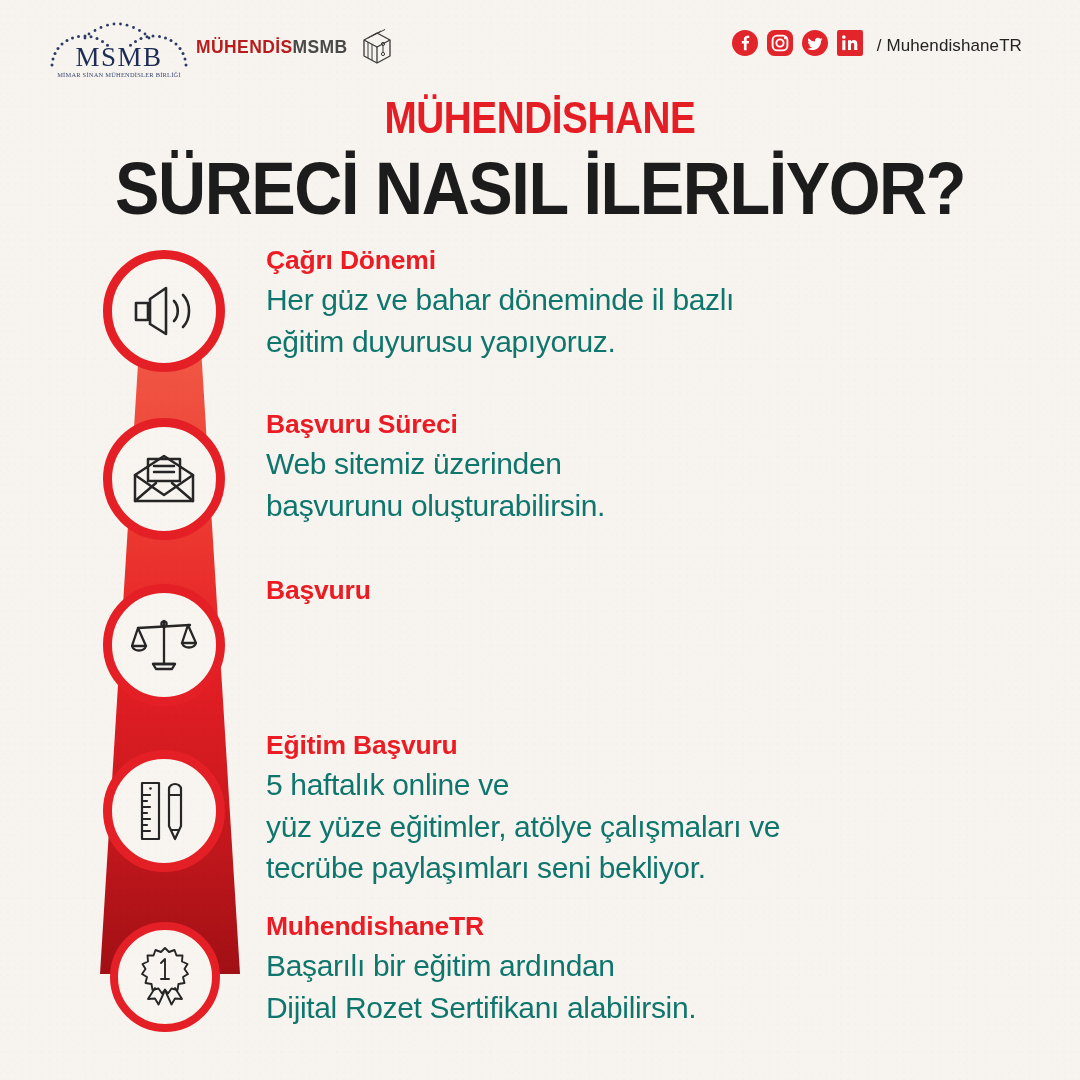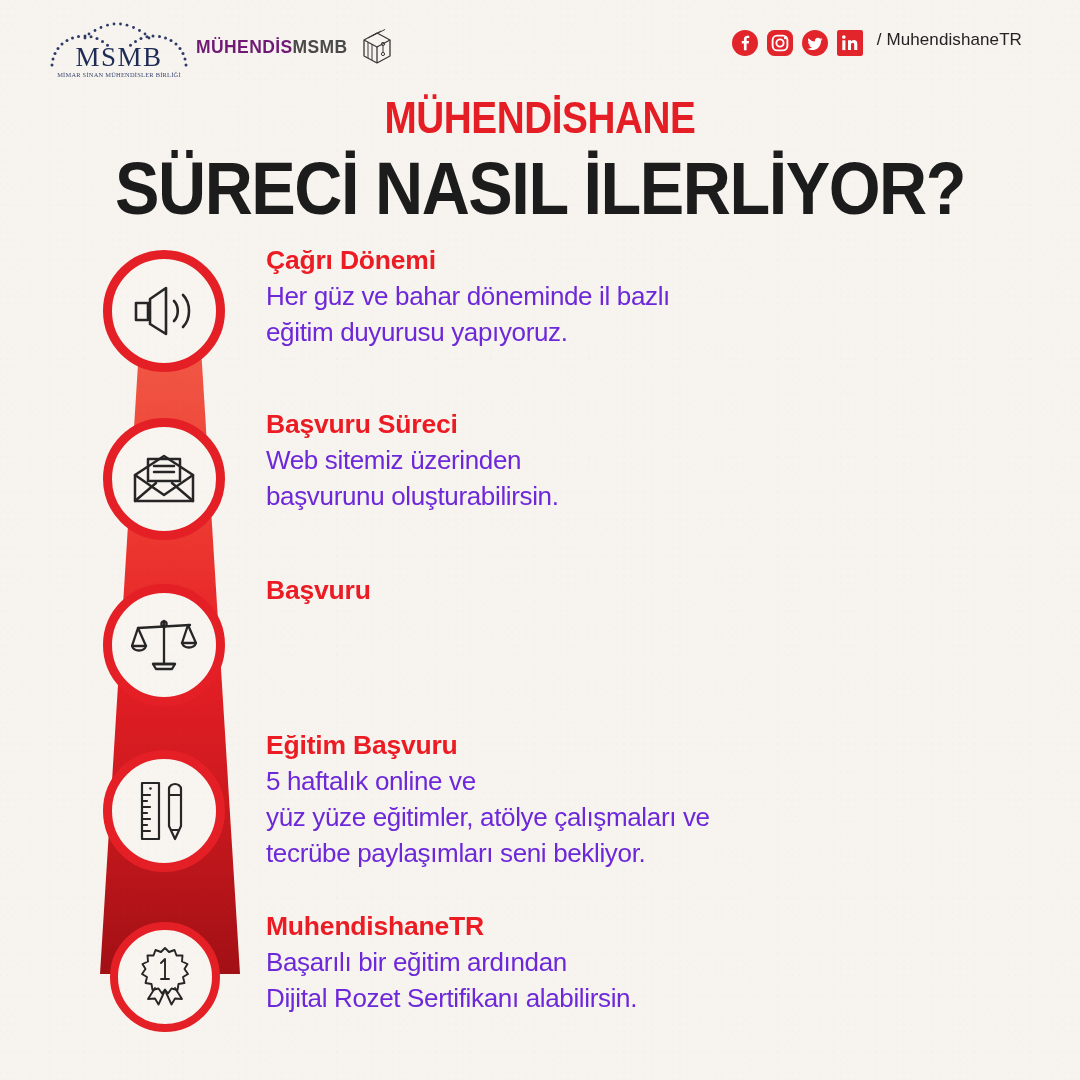--- a/index.html
+++ b/index.html
@@ -53,31 +53,31 @@
     display: flex;
     align-items: center;
     gap: 9px;
   }
   .mh-word {
     font-size: 17.5px;
     font-weight: bold;
     letter-spacing: .4px;
     line-height: 1;
   }
-  .mh-word .a { color: #701a75; margin-top: 24px; }
+  .mh-word .a { color: #b91c1c; margin-top: 24px; }
   .mh-word .b { color: #4A4A4A; }
   .mh-cube { width: 40px; height: 40px; }
   .mh-cube svg { display: block; }
 
   .social {
     position: absolute;
     right: 58px;
     top: 30px;
     display: flex;
-    align-items: flex-start;
+    align-items: flex-end;
     gap: 9px;
   }
   .sicon { width: 26px; height: 26px; display: block; }
   .social-handle {
     font-size: 17px;
     color: #232323;
     margin-left: 5px;
     letter-spacing: .1px;
     white-space: nowrap;
   }
@@ -152,22 +152,22 @@
     position: absolute;
   }
   .step-title {
     color: #EC1C24;
     font-size: 26.5px;
     font-weight: bold;
     line-height: 1.1;
     letter-spacing: -0.2px;
   }
   .step-desc {
-    color: #6d28d9;
-    font-size: 26px;
+    color: #0f766e;
+    font-size: 30px;
     line-height: 1.38;
     letter-spacing: -0.35px;
     margin-top: 4px;
     white-space: pre-line;
   }
 </style>
 </head>
 <body>
 
 <div class="header">

